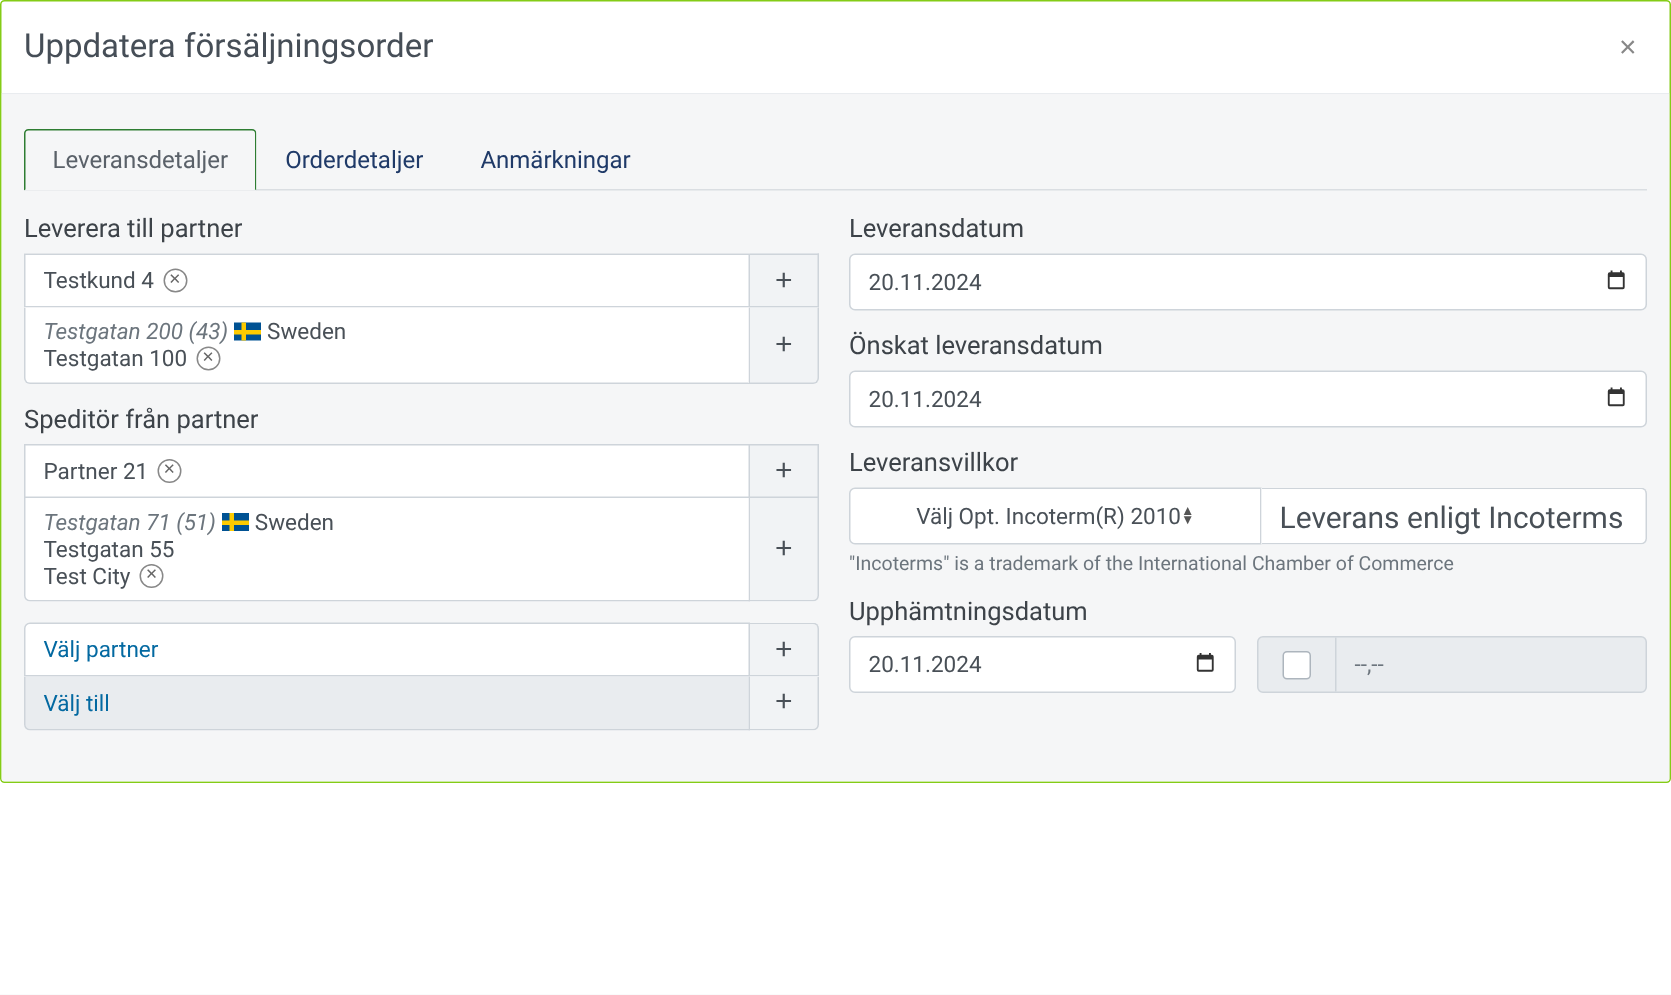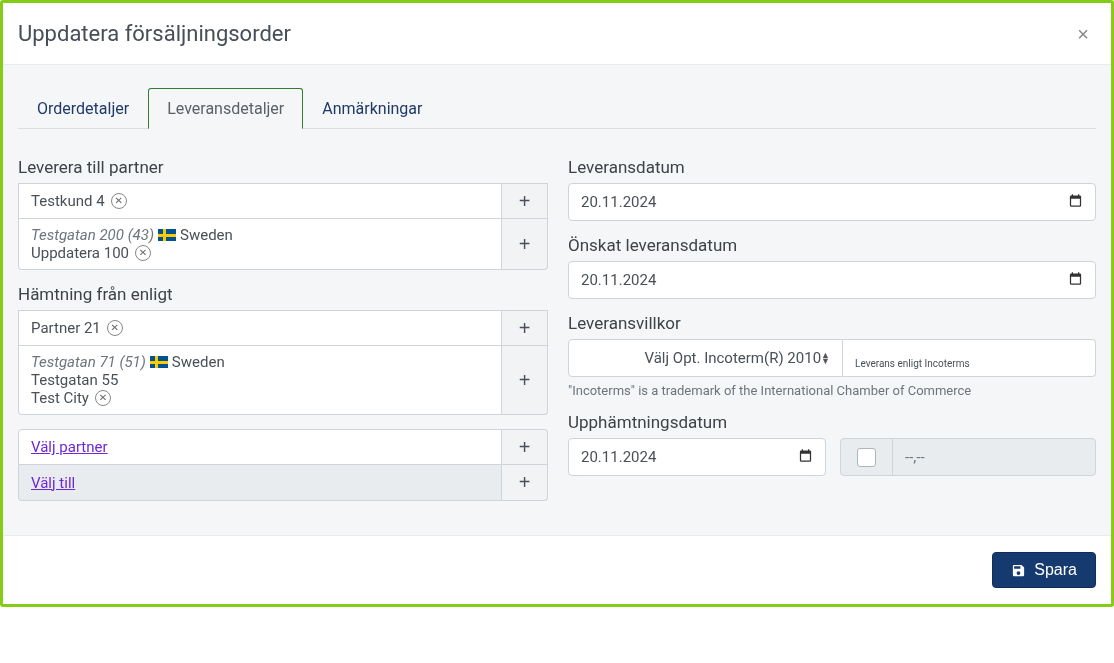--- a/index.html
+++ b/index.html
@@ -8,21 +8,21 @@
     padding: 0;
   }
   body {
     font-family: -apple-system, BlinkMacSystemFont, "Segoe UI", Roboto, "Helvetica Neue", Arial, sans-serif;
     background: #fff;
     color: #333;
   }
   .modal {
     width: 1114px;
     background: #fff;
-    border: 3px solid #84cc16;
+    border: 1px solid #84cc16;
     border-radius: 3px;
     overflow: hidden;
   }
   .modal-header {
     display: flex;
     align-items: center;
     justify-content: space-between;
     padding: 18px 22px 18px 15px;
     border-bottom: 1px solid #e9ecef;
   }
@@ -74,21 +74,21 @@
   .col-left {
     flex: 0 0 530px;
   }
   .col-right {
     flex: 1;
   }
   .section-label {
     font-size: 17px;
     color: #3d4349;
     margin-bottom: 6px;
-    margin-top: 14px;
+    margin-top: 2px;
   }
   .input-group {
     display: flex;
     margin-bottom: 0;
   }
   .input-group + .input-group > .field-box,
   .input-group + .input-group > .add-btn {
     border-top: none;
   }
   .field-box {
@@ -101,22 +101,21 @@
     min-height: 36px;
     display: flex;
     flex-direction: column;
     justify-content: center;
   }
   .field-box.disabled {
     background: #e9ecef;
     color: #6c757d;
   }
   .field-box.placeholder {
-    color: #6d28d9;
-    text-decoration: underline;
+    color: #0369a1;
   }
   .row-inline {
     display: flex;
     align-items: center;
     flex-wrap: wrap;
     gap: 2px;
   }
   .italic {
     font-style: italic;
     color: #6c757d;
@@ -213,34 +212,34 @@
   .incoterm-select {
     flex: 0 0 275px;
     background: #fff;
     border: 1px solid #ced4da;
     border-radius: 4px 0 0 4px;
     padding: 7px 12px;
     font-size: 15px;
     color: #495057;
     display: flex;
     align-items: center;
-    justify-content: flex-end;
+    justify-content: center;
     height: 38px;
   }
   .incoterm-text {
     flex: 1;
     background: #fff;
     border: 1px solid #ced4da;
     border-left: none;
     border-radius: 0 4px 4px 0;
     padding: 7px 12px;
-    font-size: 10px;
+    font-size: 20px;
     color: #495057;
     display: flex;
-    align-items: flex-end;
+    align-items: flex-start;
     height: 38px;
   }
   .sort-icon {
     display: inline-flex;
     flex-direction: column;
     font-size: 9px;
     line-height: 0.7;
     color: #555;
   }
   .helper-text {
@@ -315,22 +314,22 @@
 <body>
 
 <div class="modal">
   <div class="modal-header">
     <div class="modal-title">Uppdatera försäljningsorder</div>
     <button class="close-btn">×</button>
   </div>
 
   <div class="modal-body">
     <div class="tabs">
+      <div class="tab active">Leveransdetaljer</div>
       <div class="tab">Orderdetaljer</div>
-      <div class="tab active">Leveransdetaljer</div>
       <div class="tab">Anmärkningar</div>
     </div>
 
     <div class="content">
 
       <div class="col-left">
 
         <div class="group">
           <div class="section-label">Leverera till partner</div>
           <div class="input-group">
@@ -343,30 +342,30 @@
             <button class="add-btn">+</button>
           </div>
           <div class="input-group">
             <div class="field-box">
               <div class="row-inline">
                 <span class="italic">Testgatan 200 (43)</span>
                 <span class="flag-sweden"></span>
                 <span>Sweden</span>
               </div>
               <div class="row-inline">
-                <span>Uppdatera 100</span>
+                <span>Testgatan 100</span>
                 <span class="clear-chip">✕</span>
               </div>
             </div>
             <button class="add-btn">+</button>
           </div>
         </div>
 
         <div class="group">
-          <div class="section-label">Hämtning från enligt</div>
+          <div class="section-label">Speditör från partner</div>
           <div class="input-group">
             <div class="field-box">
               <div class="row-inline">
                 <span>Partner 21</span>
                 <span class="clear-chip">✕</span>
               </div>
             </div>
             <button class="add-btn">+</button>
           </div>
           <div class="input-group">
@@ -461,21 +460,13 @@
               </div>
               <div class="amount-part">--,--</div>
             </div>
           </div>
         </div>
 
       </div>
     </div>
   </div>
 
-  <div class="modal-footer">
-    <button class="save-btn">
-      <svg viewBox="0 0 24 24">
-          <path d="M17 3H5a2 2 0 0 0-2 2v14a2 2 0 0 0 2 2h14a2 2 0 0 0 2-2V7l-4-4zm-5 16a3 3 0 1 1 0-6 3 3 0 0 1 0 6zm3-10H5V5h10v4z"></path>
-        </svg>
-      <span>Spara</span>
-    </button>
-  </div>
 </div>
 
 </body></html>

